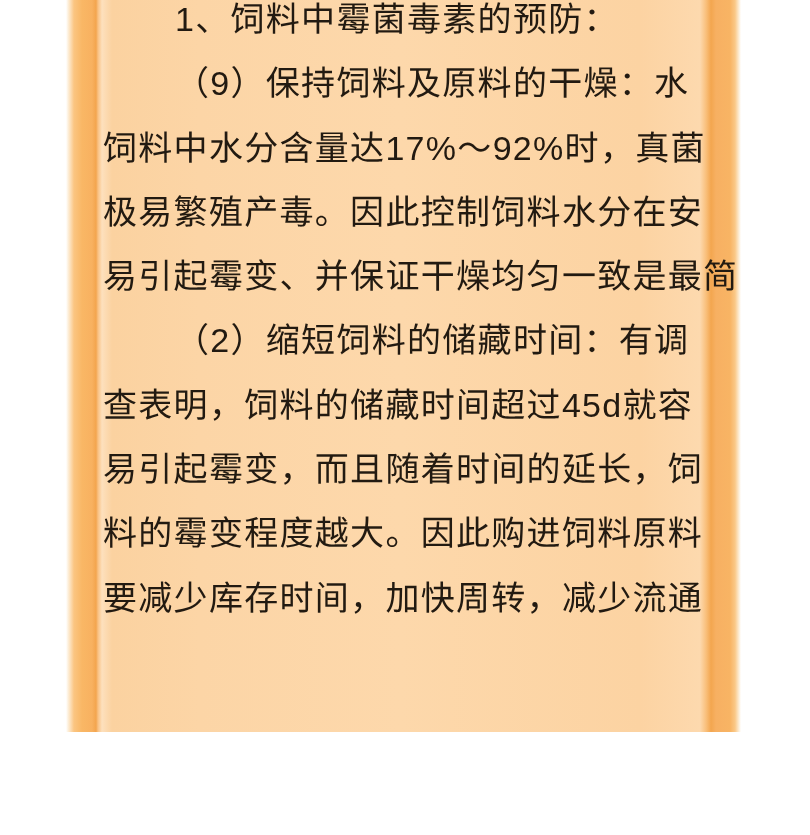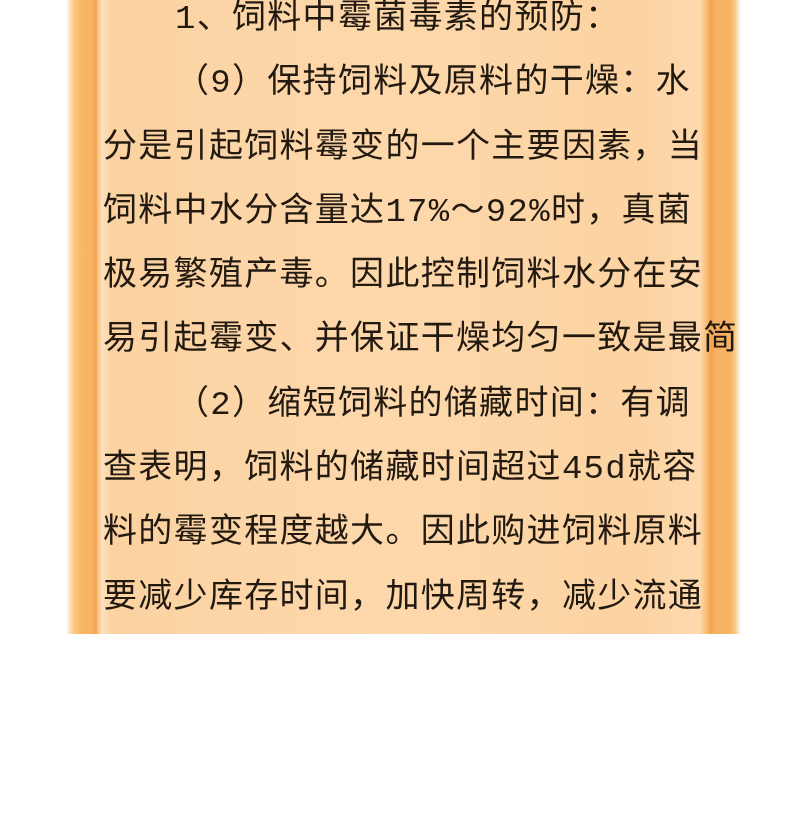--- a/index.html
+++ b/index.html
@@ -3,24 +3,24 @@
 <meta charset="utf-8">
 <style>
   html, body {
     margin: 0;
     padding: 0;
     background: #ffffff;
   }
   .canvas {
     position: relative;
     width: 810px;
-    height: 634px;
+    height: 732px;
     overflow: hidden;
     background: #ffffff;
-    font-family: Liberation Mono, monospace;
+    font-family: Liberation Sans, sans-serif;
   }
   
   .scroll-frame {
     position: absolute;
     inset: 0;
     background: linear-gradient(to right,
       #ffffff 0px,  #ffffff 66px,
       #fdf0dd 68px, #fbc581 74px,
       #f9b765 82px, #f8b160 92px,
       #f3a54e 96px, #f9c183 98px,
@@ -51,23 +51,23 @@
   }
 </style>
 </head>
 <body>
 
 <div class="canvas">
   <div class="scroll-frame">
     <div class="article">
       <div class="line indent">1、饲料中霉菌毒素的预防：</div>
       <div class="line indent">（9）保持饲料及原料的干燥：水</div>
-      <div class="line">分是引起饲料霉变的一个主要因素，当</div>
       <div class="line">饲料中水分含量达17%～92%时，真菌</div>
       <div class="line">极易繁殖产毒。因此控制饲料水分在安</div>
       <div class="line">易引起霉变、并保证干燥均匀一致是最简</div>
       <div class="line indent">（2）缩短饲料的储藏时间：有调</div>
       <div class="line">查表明，饲料的储藏时间超过45d就容</div>
+      <div class="line">易引起霉变，而且随着时间的延长，饲</div>
       <div class="line">料的霉变程度越大。因此购进饲料原料</div>
       <div class="line">要减少库存时间，加快周转，减少流通</div>
     </div>
   </div>
 </div>
 
 </body></html>

